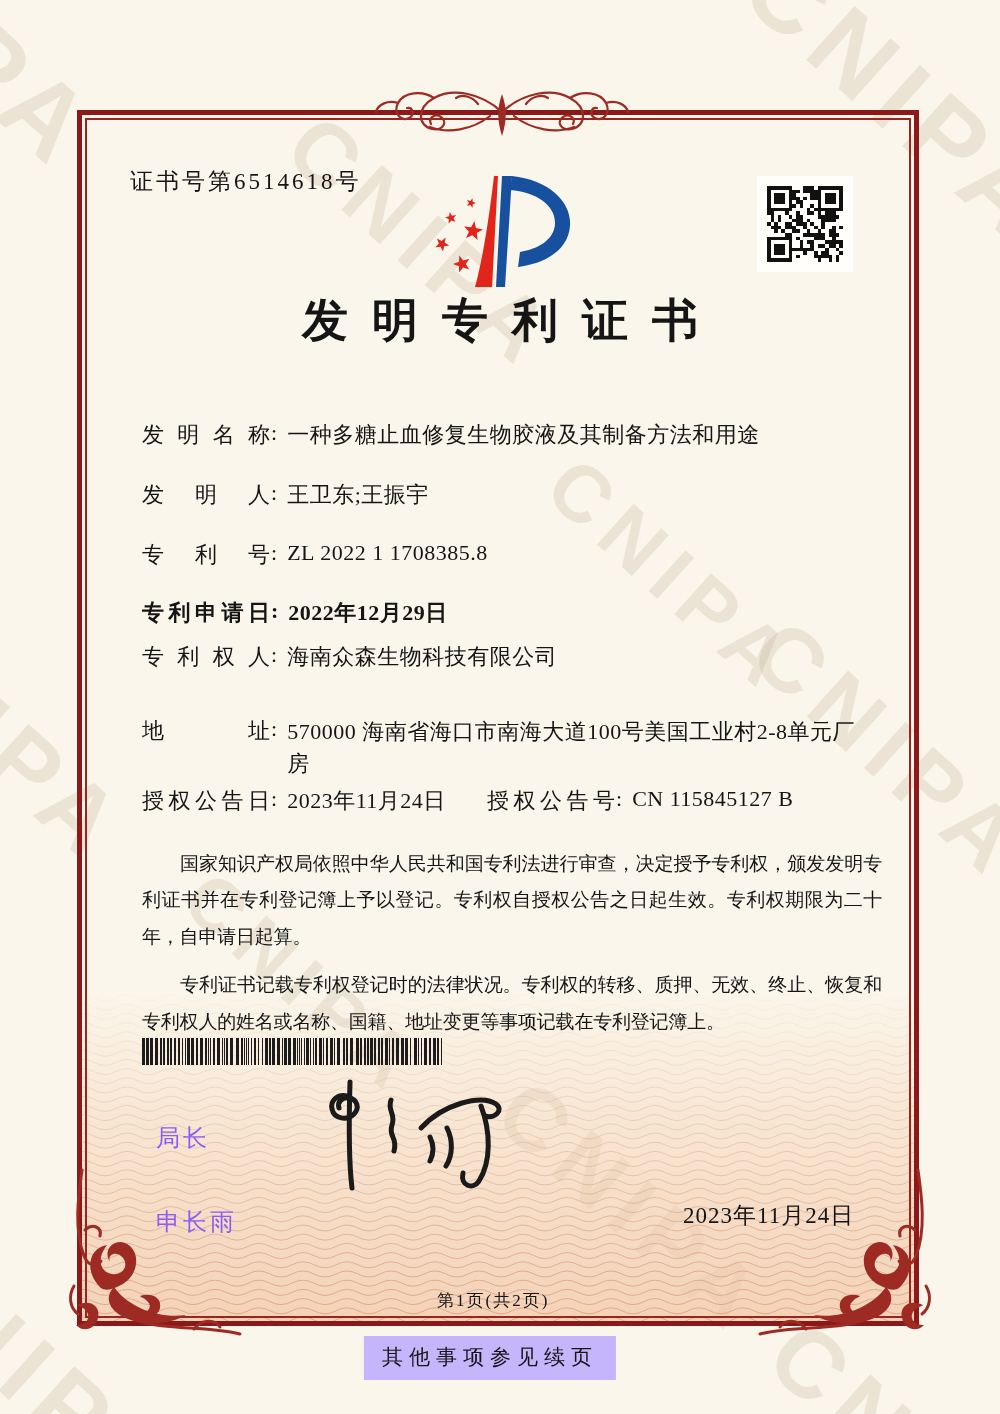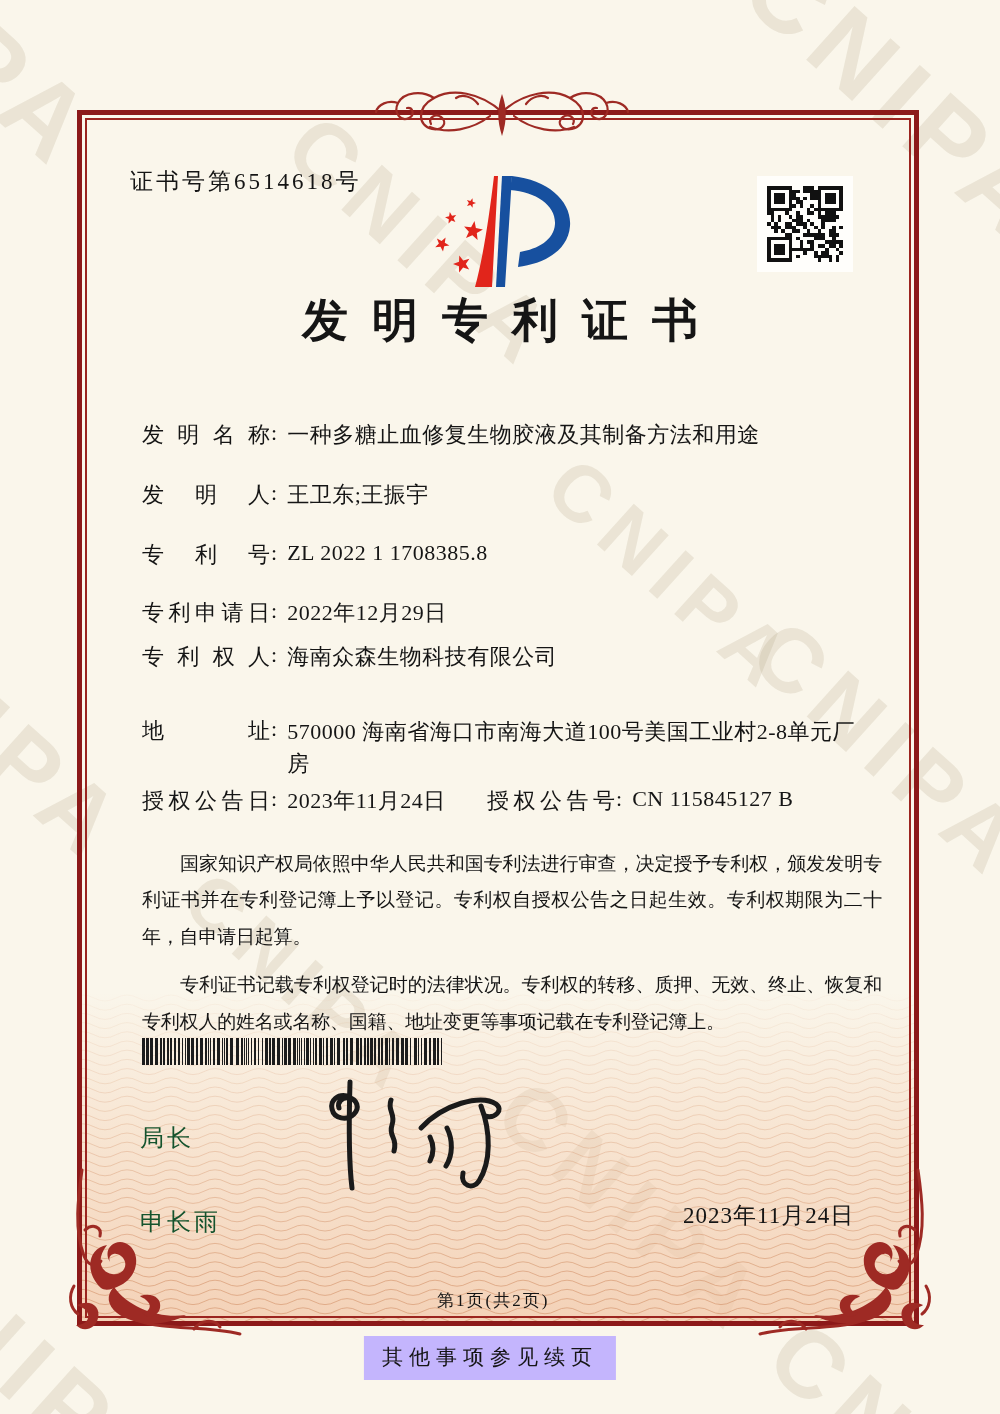--- a/index.html
+++ b/index.html
@@ -47,22 +47,22 @@
   .fcolon{margin:0 10px 0 1px; vertical-align:top;}
   .fvalue{display:inline-block; vertical-align:top; letter-spacing:0.5px;}
   .fvalue.wrap{width:578px; line-height:1.45;}
   .grant2{position:absolute; left:345px; top:0; white-space:nowrap;}
   .body{
     position:absolute; left:142px; top:834px; width:740px;
     font-size:19px; line-height:1.92; text-align:justify; letter-spacing:-0.2px;
   }
   .body p{margin:12px 0 8px 0; text-indent:2em;}
   .barcode{position:absolute; left:142px; top:1038px;}
-  .signer{position:absolute; left:140px; font-size:24px; letter-spacing:3px;
-    font-family:"Liberation Sans","DejaVu Sans",sans-serif; font-weight:500; color:#14532d;}
+  .signer{position:absolute; left:156px; font-size:24px; letter-spacing:3px;
+    font-family:"Liberation Sans","DejaVu Sans",sans-serif; font-weight:500; color:#8b5cf6;}
   .sig{position:absolute; left:295px; top:1076px;}
   .issuedate{position:absolute; left:683px; top:1200px; font-size:23px; letter-spacing:1px;}
   .pageind{position:absolute; left:50%; top:1289px; transform:translateX(-56%);
     font-size:17px; letter-spacing:2px;}
   .footnote{
     position:absolute; left:50%; top:1336px; transform:translateX(-54%);
     background:#c4b5fd; padding:7px 18px 9px; font-size:21px; letter-spacing:6px;
   }
 </style>
 </head>
@@ -419,21 +419,21 @@
     <div class="fields">
       <div class="frow" style="top:0;">
         <span class="flabel">发明名称</span><span class="fcolon">:</span><span class="fvalue">一种多糖止血修复生物胶液及其制备方法和用途</span>
       </div>
       <div class="frow" style="top:60px;">
         <span class="flabel">发明人</span><span class="fcolon">:</span><span class="fvalue">王卫东;王振宇</span>
       </div>
       <div class="frow" style="top:120px;">
         <span class="flabel">专利号</span><span class="fcolon">:</span><span class="fvalue">ZL 2022 1 1708385.8</span>
       </div>
-      <div class="frow" style="top:178px;">
+      <div class="frow" style="top:178px;font-weight:bold;">
         <span class="flabel">专利申请日</span><span class="fcolon">:</span><span class="fvalue">2022年12月29日</span>
       </div>
       <div class="frow" style="top:222px;">
         <span class="flabel">专利权人</span><span class="fcolon">:</span><span class="fvalue">海南众森生物科技有限公司</span>
       </div>
       <div class="frow" style="top:296px;">
         <span class="flabel">地址</span><span class="fcolon">:</span><span class="fvalue wrap">570000 海南省海口市南海大道100号美国工业村2-8单元厂房</span>
       </div>
       <div class="frow" style="top:366px; width:760px;">
         <span class="flabel">授权公告日</span><span class="fcolon">:</span><span class="fvalue">2023年11月24日</span>

